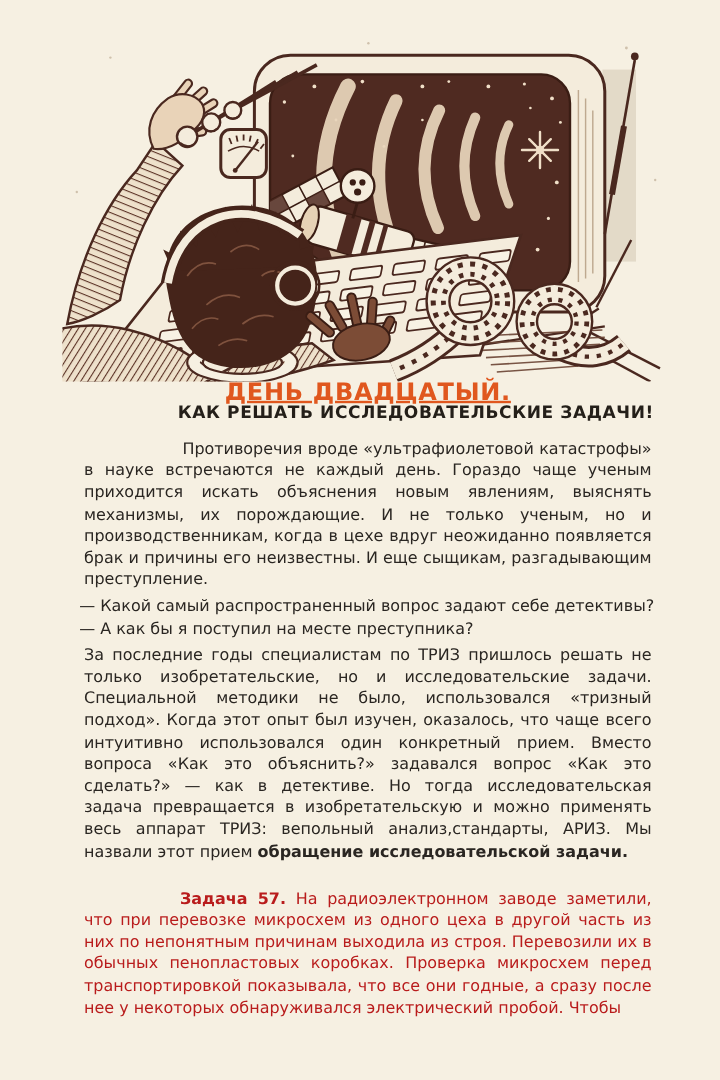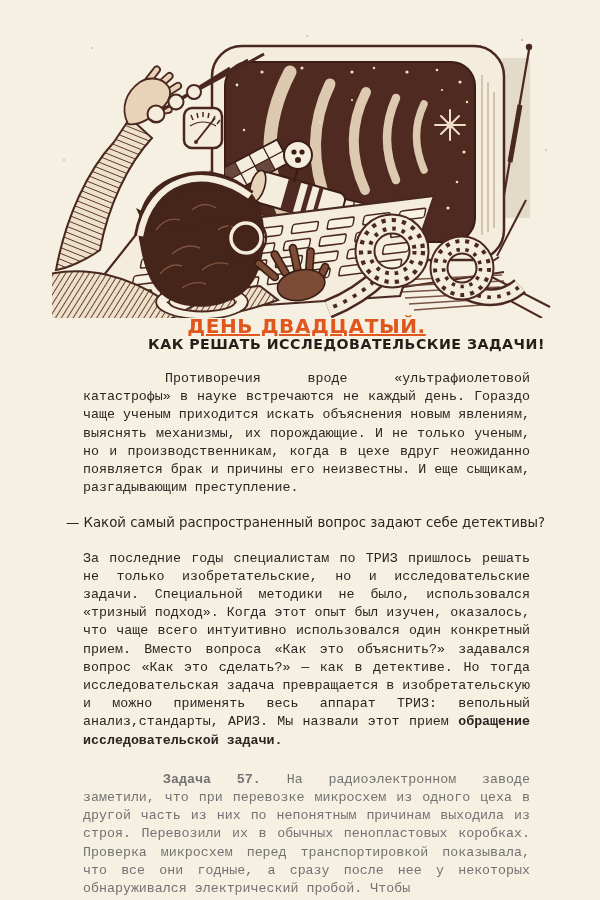--- a/index.html
+++ b/index.html
@@ -18,26 +18,26 @@
     text-align:justify;
   }
   .h-line1{
     color:#e0571e;font-weight:bold;font-size:20px;line-height:17px;
     letter-spacing:.6px;text-align:center;text-decoration:underline;
   }
   .h-line2{
     color:#241f19;font-weight:bold;font-size:14.2px;line-height:17px;
     letter-spacing:.5px;padding-left:80px;margin:1px 0 13px 0;text-align:center;
   }
-  p{margin:17px;font-family:Liberation Mono, monospace;}
+  p{margin:4px;}
   .indent{text-indent:82px;}
   .dialogue-line{text-align:justify;}
   .bold{font-weight:bold;}
   .task{
-    color:#737373;text-indent:80px;margin-top:21px;font-weight:500;
+    color:#b91c1c;text-indent:80px;margin-top:21px;font-weight:500;
   }
   .task .bold{font-weight:bold;}
 </style>
 </head>
 <body>
 
 <div class="page">
 
   <div class="illustration">
   <svg viewBox="0 0 500 288" width="500" height="288">
@@ -312,20 +312,21 @@
   </div>
 
   <div class="content">
     <div class="h-line1">ДЕНЬ ДВАДЦАТЫЙ.</div>
     <div class="h-line2">КАК РЕШАТЬ ИССЛЕДОВАТЕЛЬСКИЕ ЗАДАЧИ!</div>
 
     <p class="indent">Противоречия вроде «ультрафиолетовой катастрофы» в науке встречаются не каждый день. Гораздо чаще ученым приходится искать объяснения новым явлениям, выяснять механизмы, их порождающие. И не только ученым, но и производственникам, когда в цехе вдруг неожиданно появляется брак и причины его неизвестны. И еще сыщикам, разгадывающим преступление.</p>
 
     <div>
       <div class="dialogue-line">— Какой самый распространенный вопрос задают себе детективы?</div>
+      <div class="dialogue-line">— А как бы я поступил на месте преступника?</div>
     </div>
 
     <p><span>За последние годы специалистам по ТРИЗ пришлось решать не только изобретательские, но и исследовательские задачи. Специальной методики не было, использовался «тризный подход». Когда этот опыт был изучен, оказалось, что чаще всего интуитивно использовался один конкретный прием. Вместо вопроса «Как это объяснить?» задавался вопрос «Как это сделать?» — как в детективе. Но тогда исследовательская задача превращается в изобретательскую и можно применять весь аппарат ТРИЗ: вепольный анализ,стандарты, АРИЗ. Мы назвали этот прием </span><span class="bold">обращение исследовательской задачи.</span></p>
 
     <p class="task"><span class="bold">Задача 57.</span><span> На радиоэлектронном заводе заметили, что при перевозке микросхем из одного цеха в другой часть из них по непонятным причинам выходила из строя. Перевозили их в обычных пенопластовых коробках. Проверка микросхем перед транспортировкой показывала, что все они годные, а сразу после нее у некоторых обнаруживался электрический пробой. Чтобы</span></p>
 
   </div>
 
 </div>
 

